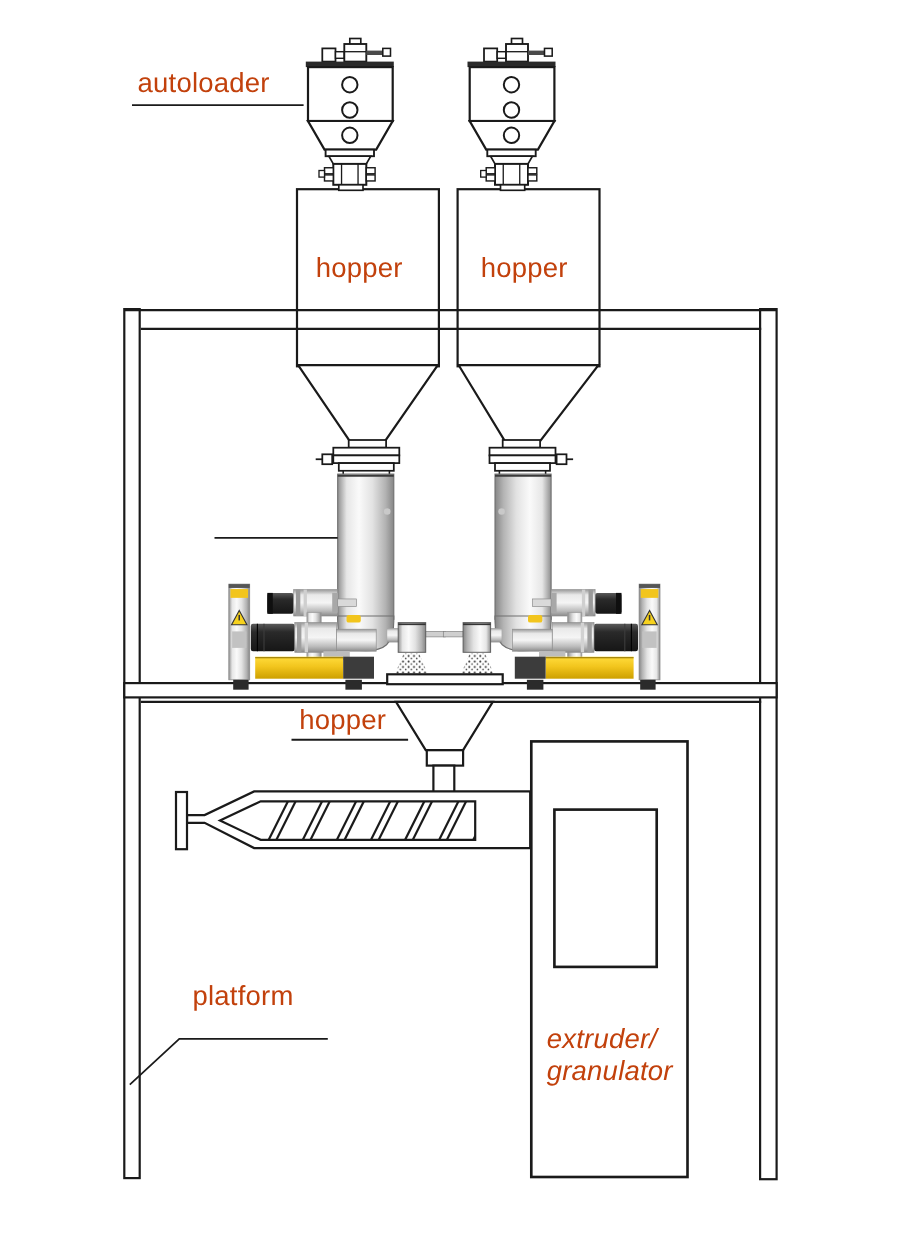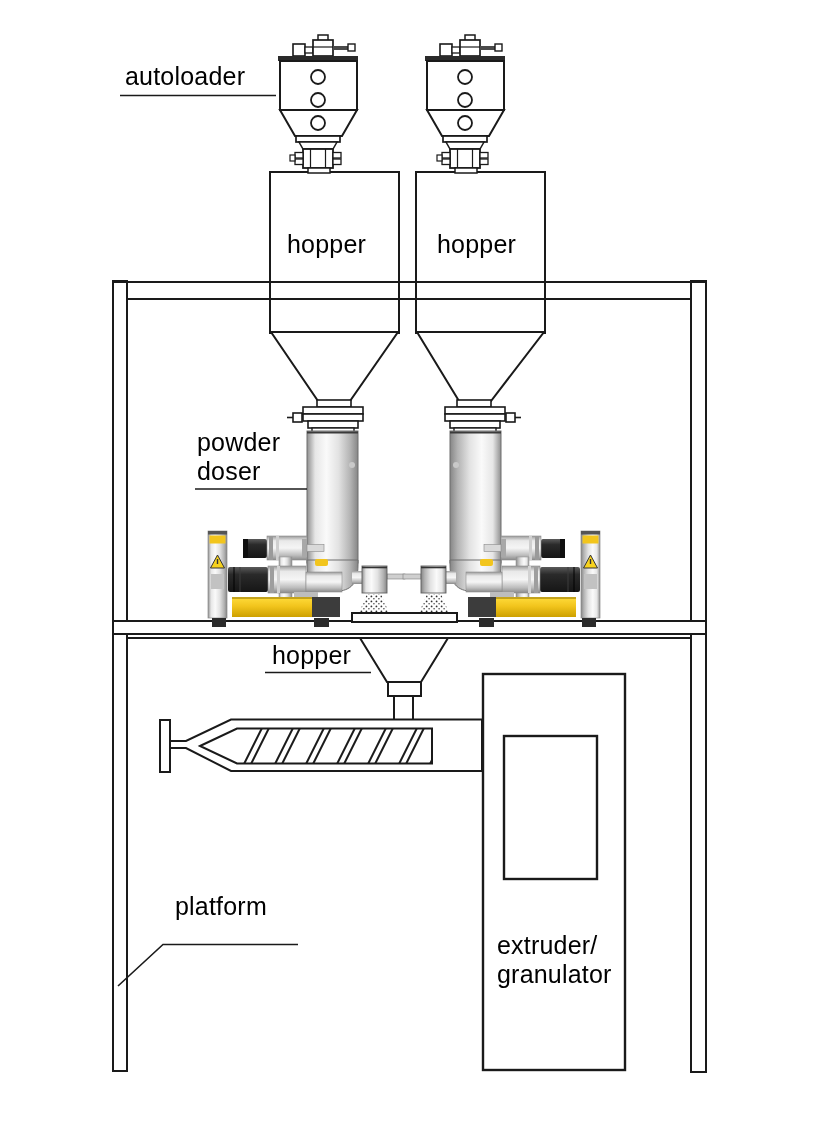--- a/index.html
+++ b/index.html
@@ -6,21 +6,21 @@
   .canvas{
     position:relative;
     width:840px;height:1121px;
     background:#ffffff;
     font-family:"Liberation Sans","DejaVu Sans",sans-serif;
     overflow:hidden;
   }
   svg{position:absolute;left:0;top:0;}
   .lbl{
     position:absolute;
-    color:#000000;
+    color:#c2410c;
     font-size:25px;
     line-height:28px;
     white-space:nowrap;
     letter-spacing:0.2px;
   }
   .lbl.two{line-height:29px;}
 </style>
 </head>
 <body>
 
@@ -230,27 +230,23 @@
     <polyline points="298,944.5 163,944.5 118,986"></polyline>
   </g>
 </svg>
 
 <div class="lbl" style="left:125px;top:62px;">autoloader</div>
 
 <div class="lbl" style="left:287px;top:230px;">hopper</div>
 
 <div class="lbl" style="left:437px;top:230px;">hopper</div>
 
-<div class="lbl two" style="left:197px;top:428px;">
-  <span style="display:block">powder</span>
-  <span style="display:block">doser</span>
-</div>
 
 <div class="lbl" style="left:272px;top:641px;">hopper</div>
 
 <div class="lbl" style="left:175px;top:892px;">platform</div>
 
-<div class="lbl two" style="left:497px;top:931px;">
+<div class="lbl two" style="left:497px;top:931px;font-style:italic;">
   <span style="display:block">extruder/</span>
   <span style="display:block">granulator</span>
 </div>
 
 </div>
 
 </body></html>

